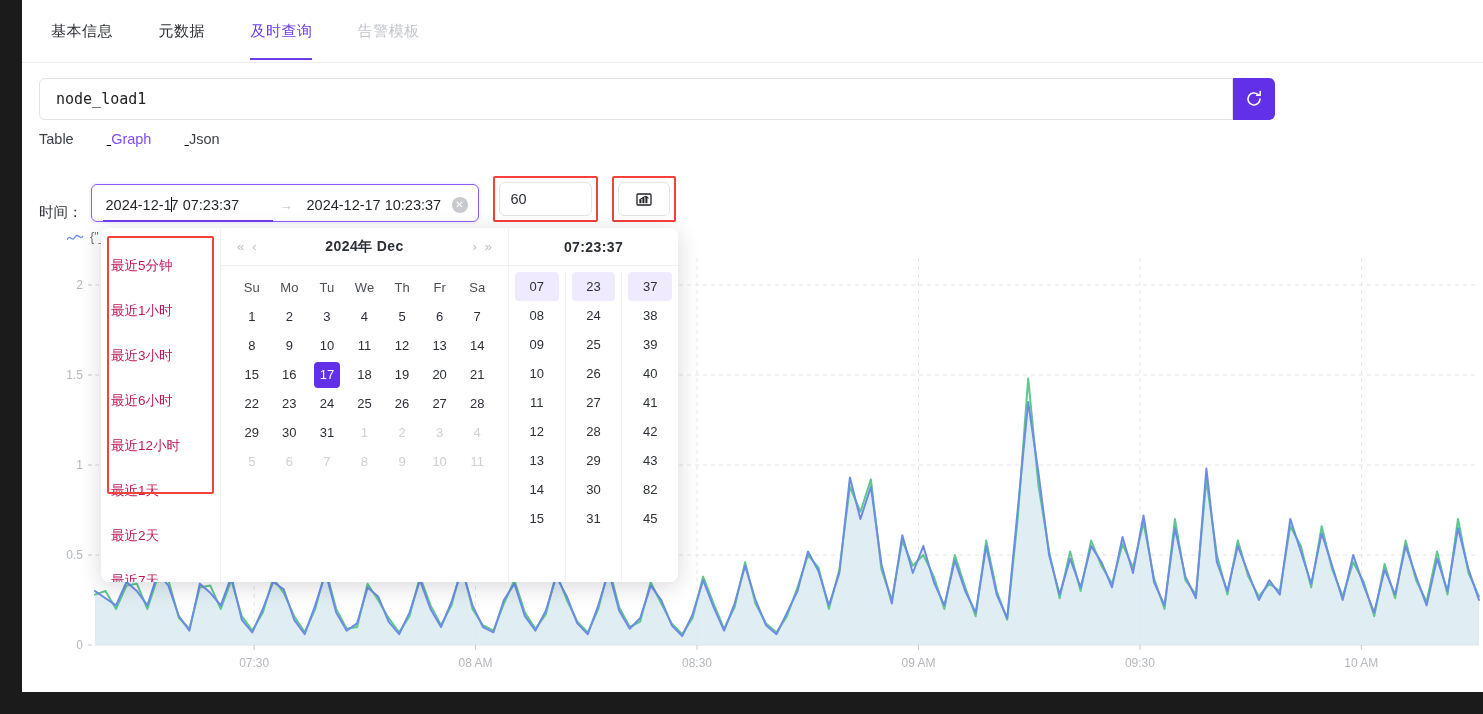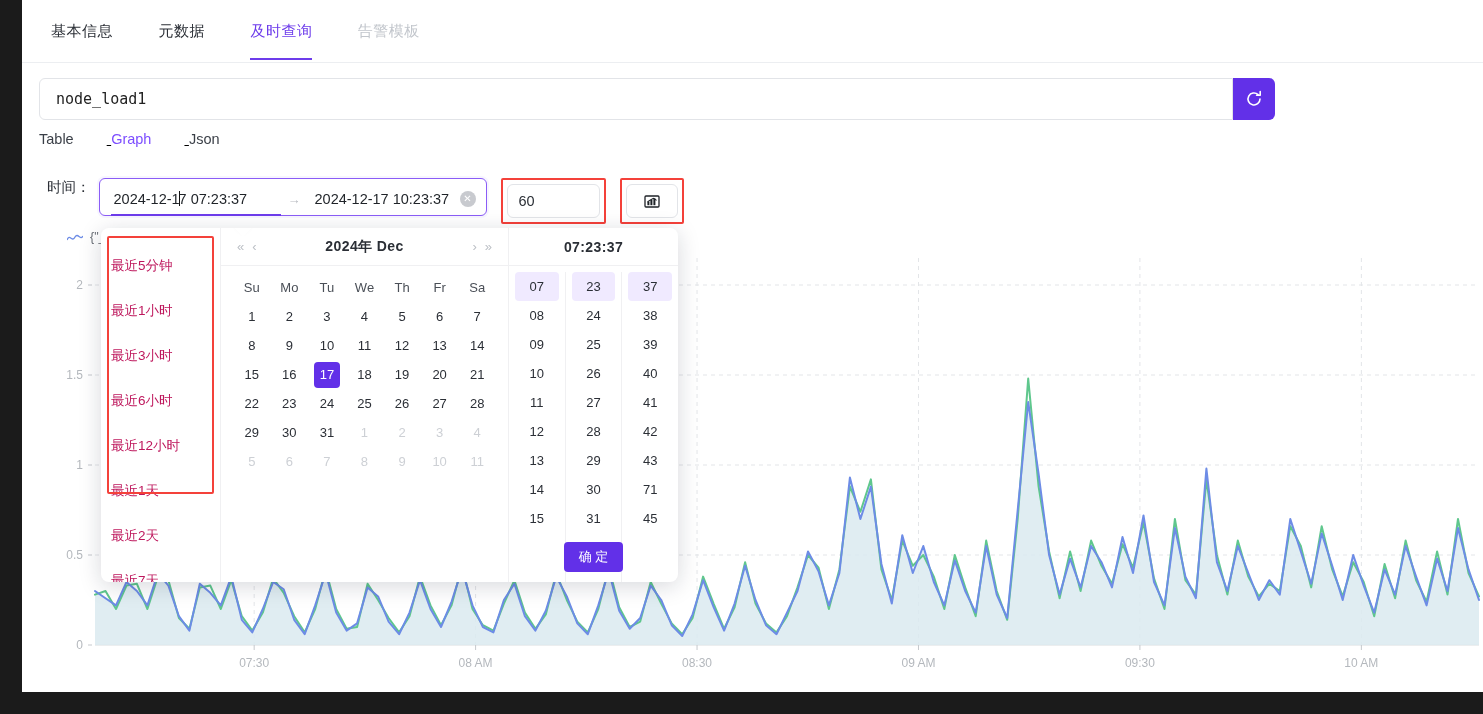--- a/index.html
+++ b/index.html
@@ -83,21 +83,21 @@
     color: #3a3f47;
     margin-right: 33px;
     cursor: pointer;
   }
   .viewtab.active { color: #7c4dff; }
 
   
   .timerow {
     position: absolute; left: 17px; top: 178px;
     height: 44px;
-    display: flex; align-items: flex-start; margin-left: 8px;
+    display: flex; align-items: flex-end;
   }
   .time-label {
     font-size: 14.5px; color: #2b2f36;
     margin-right: 8px;
   }
   .range-picker {
     position: relative;
     width: 388px; height: 38px;
     border: 1px solid #8b5cf6;
     border-radius: 6px;
@@ -501,22 +501,19 @@
             <div class="time-cell">31</div>
           </div>
         <div class="time-list" id="second-list">
             <div class="time-cell sel">37</div>
             <div class="time-cell">38</div>
             <div class="time-cell">39</div>
             <div class="time-cell">40</div>
             <div class="time-cell">41</div>
             <div class="time-cell">42</div>
             <div class="time-cell">43</div>
-            <div class="time-cell">71</div>
+            <div class="time-cell">82</div>
             <div class="time-cell">45</div>
           </div>
       </div>
-      <div class="popup-foot">
-        <button class="ok-btn">确 定</button>
-      </div>
     </div>
   </div>
 </div>
 
 </body></html>

